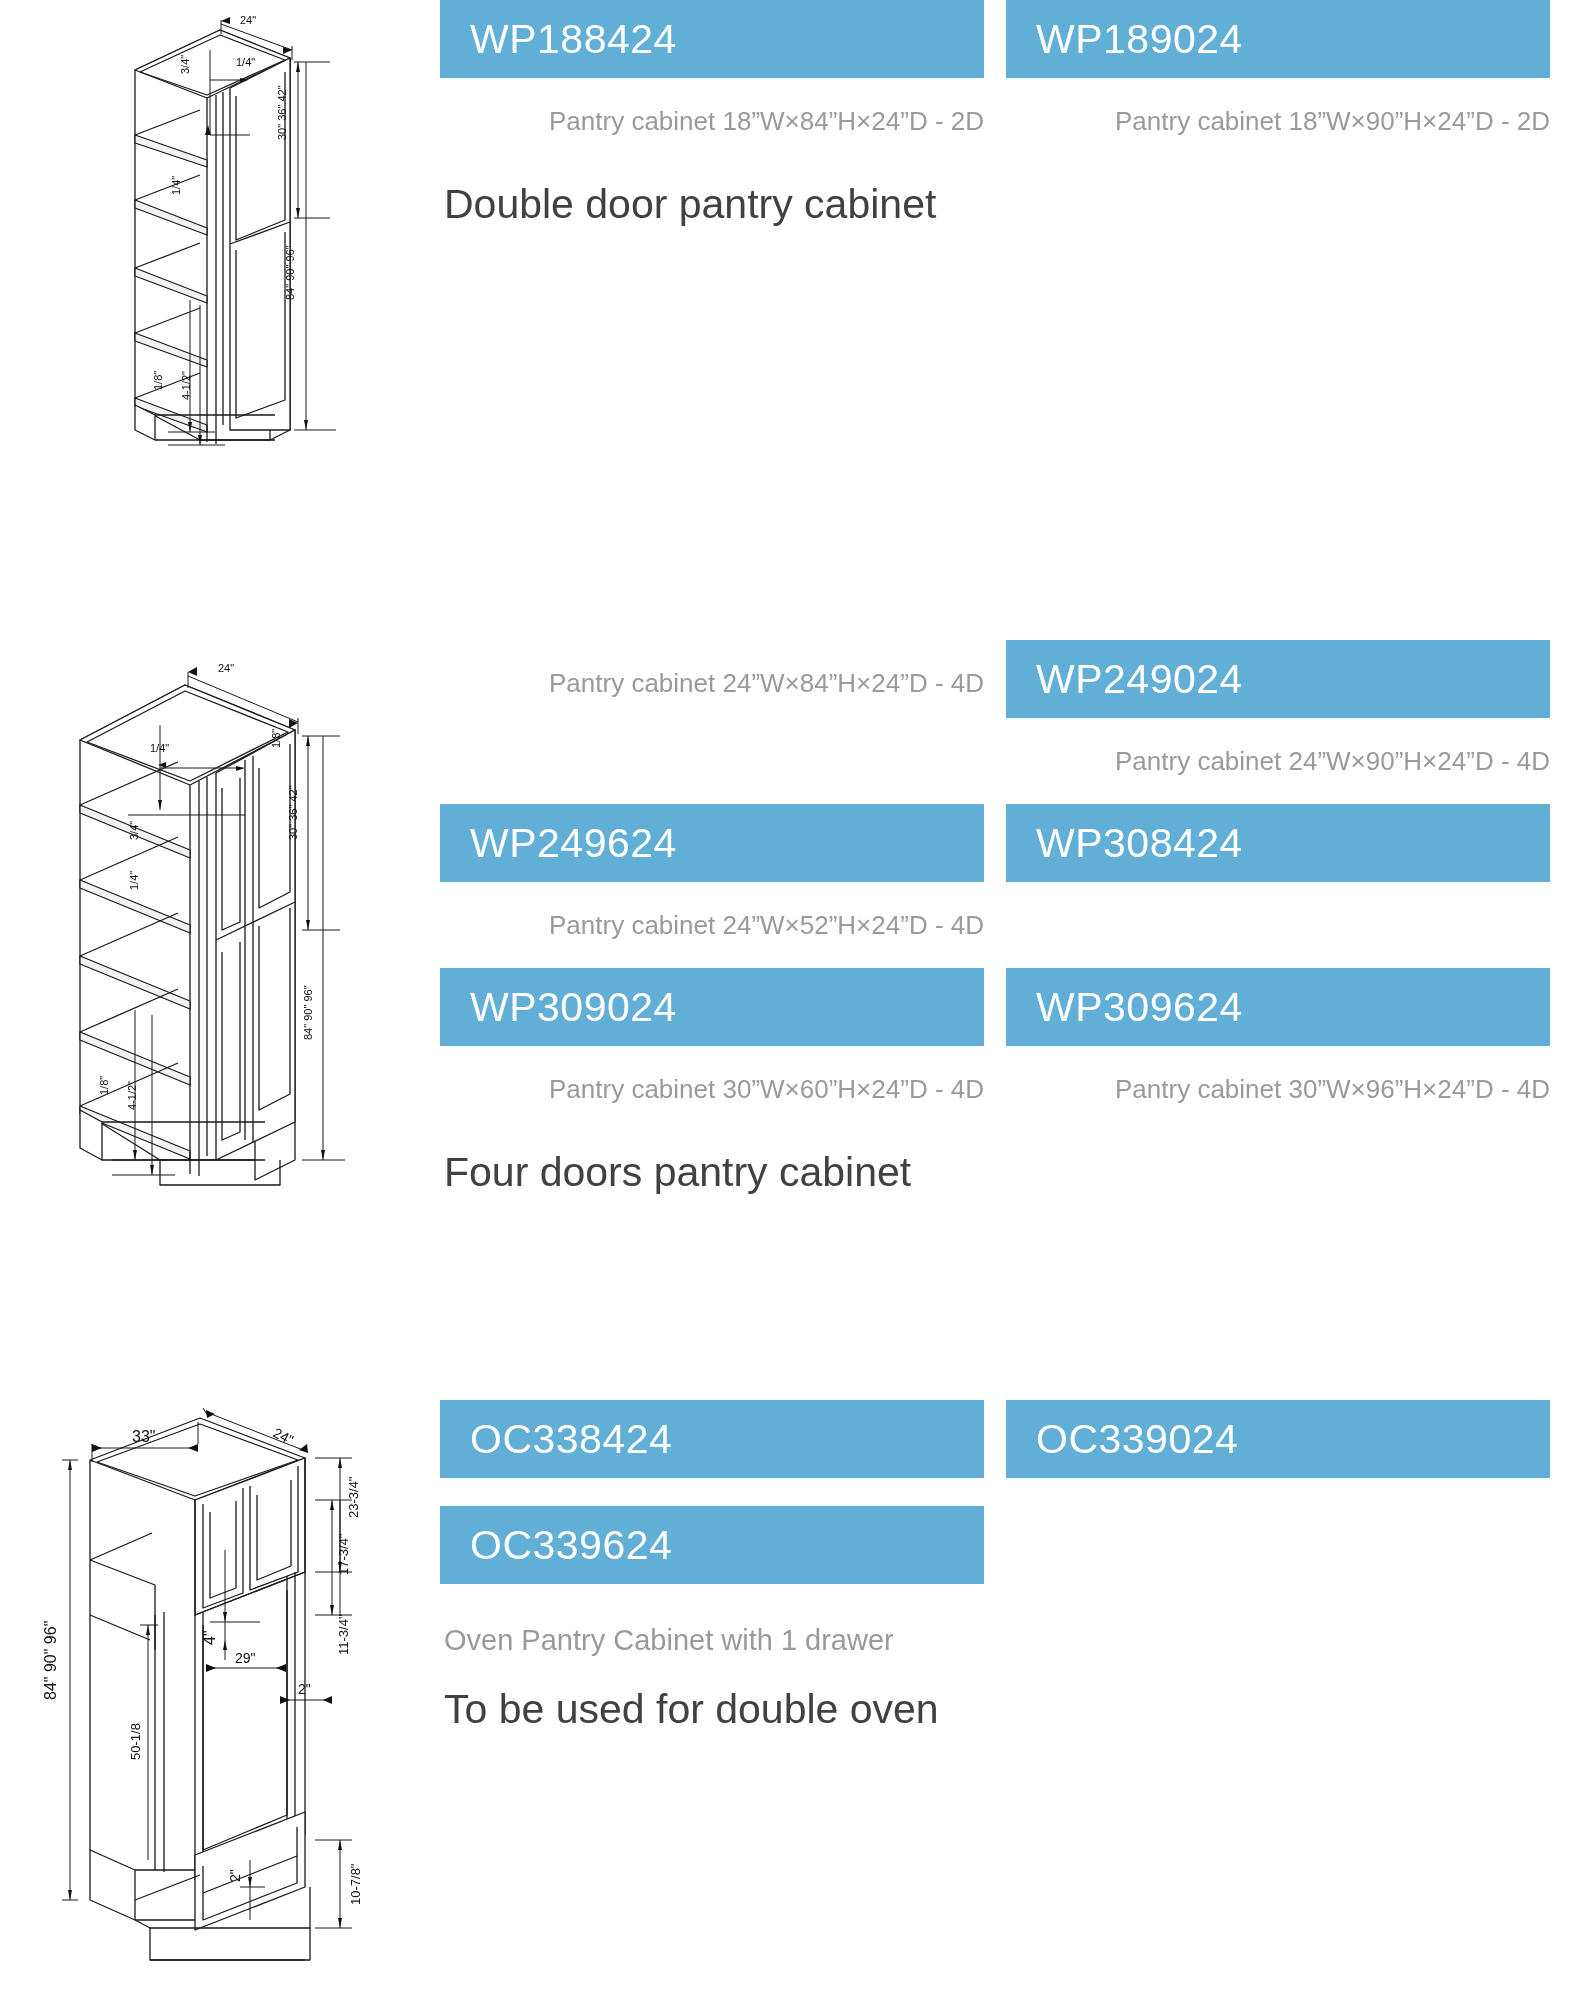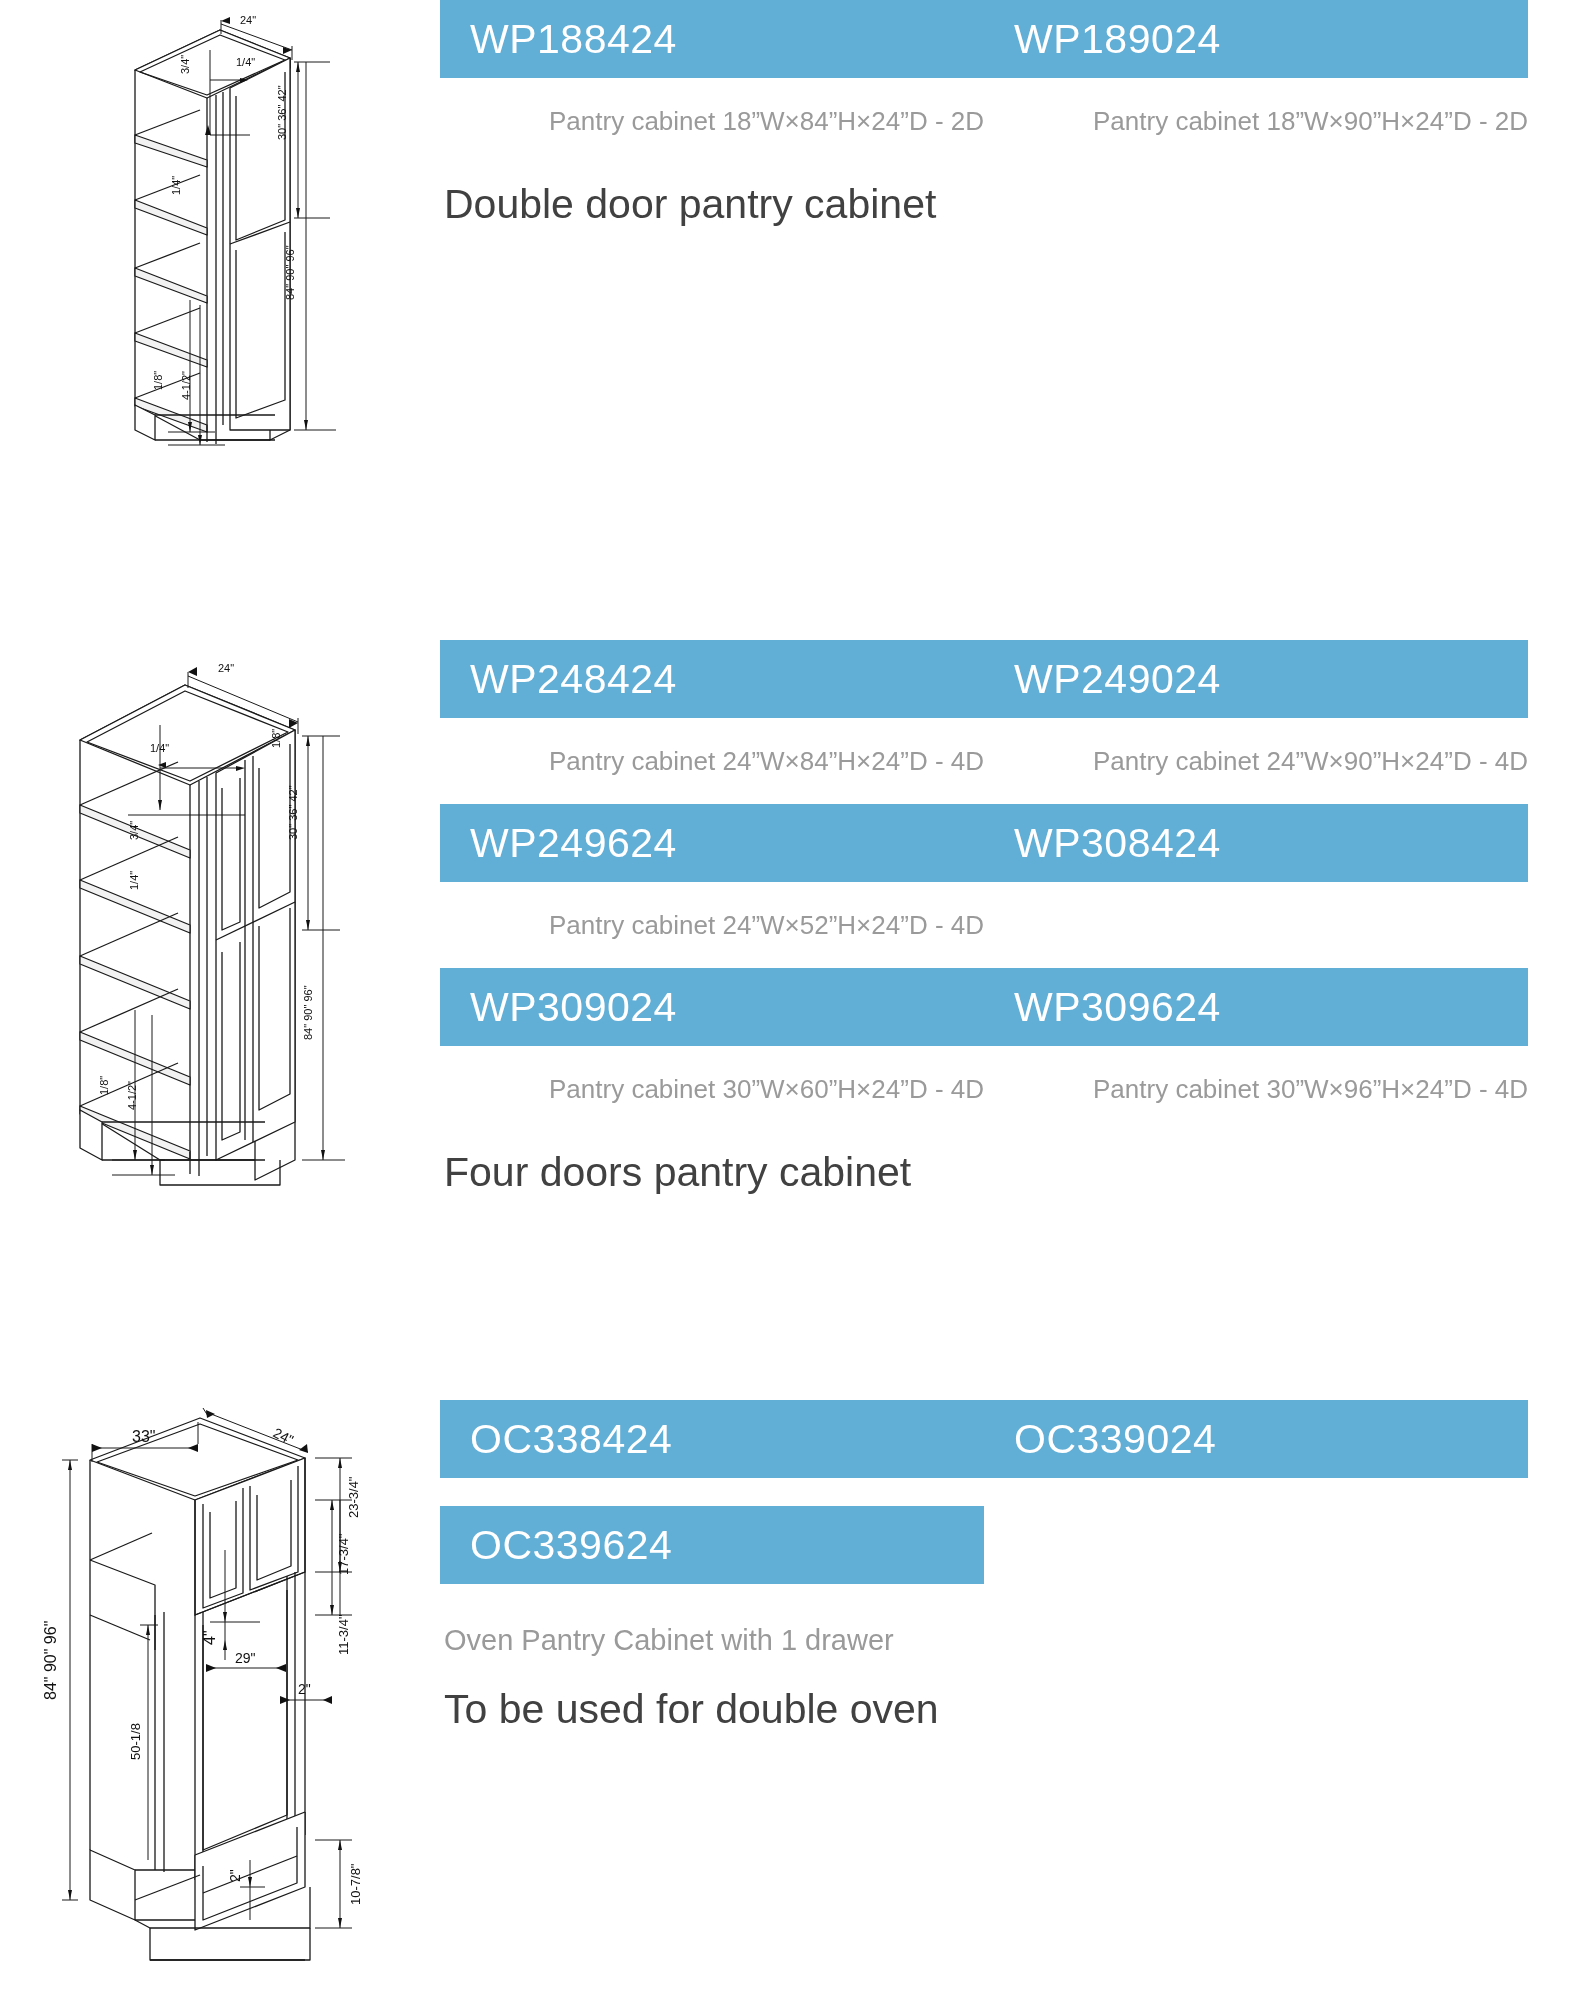--- a/index.html
+++ b/index.html
@@ -32,21 +32,21 @@
   .drawing-col svg { display: block; }
 
   
   .text-col {
     position: absolute;
     left: 440px;
     top: 0;
     width: 1110px;
   }
 
-  .row { display: flex; }
+  .row { display: flex; gap: 22px; }
   .cell { width: 544px; flex: 0 0 544px; }
 
   .code-chip {
     background: #61aed6;
     height: 78px;
     display: flex;
     align-items: center;
     padding-left: 30px;
     color: #ffffff;
     font-size: 41px;
@@ -237,21 +237,20 @@
           <text x="257" y="200" transform="rotate(-90 257 200)">30" 36" 42"</text>
           <text x="272" y="400" transform="rotate(-90 272 400)">84" 90" 96"</text>
           <text x="240" y="108" transform="rotate(-90 240 108)">1/8"</text>
         </g>
       </svg>
     </div>
 
     <div class="text-col">
       <div class="row">
         <div class="cell">
-          <div class="code-chip">WP248424</div>
           <div class="desc">Pantry cabinet 24”W×84”H×24”D - 4D</div>
         </div>
         <div class="cell">
           <div class="code-chip">WP249024</div>
           <div class="desc">Pantry cabinet 24”W×90”H×24”D - 4D</div>
         </div>
       </div>
       <div class="row">
         <div class="cell">
           <div class="code-chip">WP249624</div>

